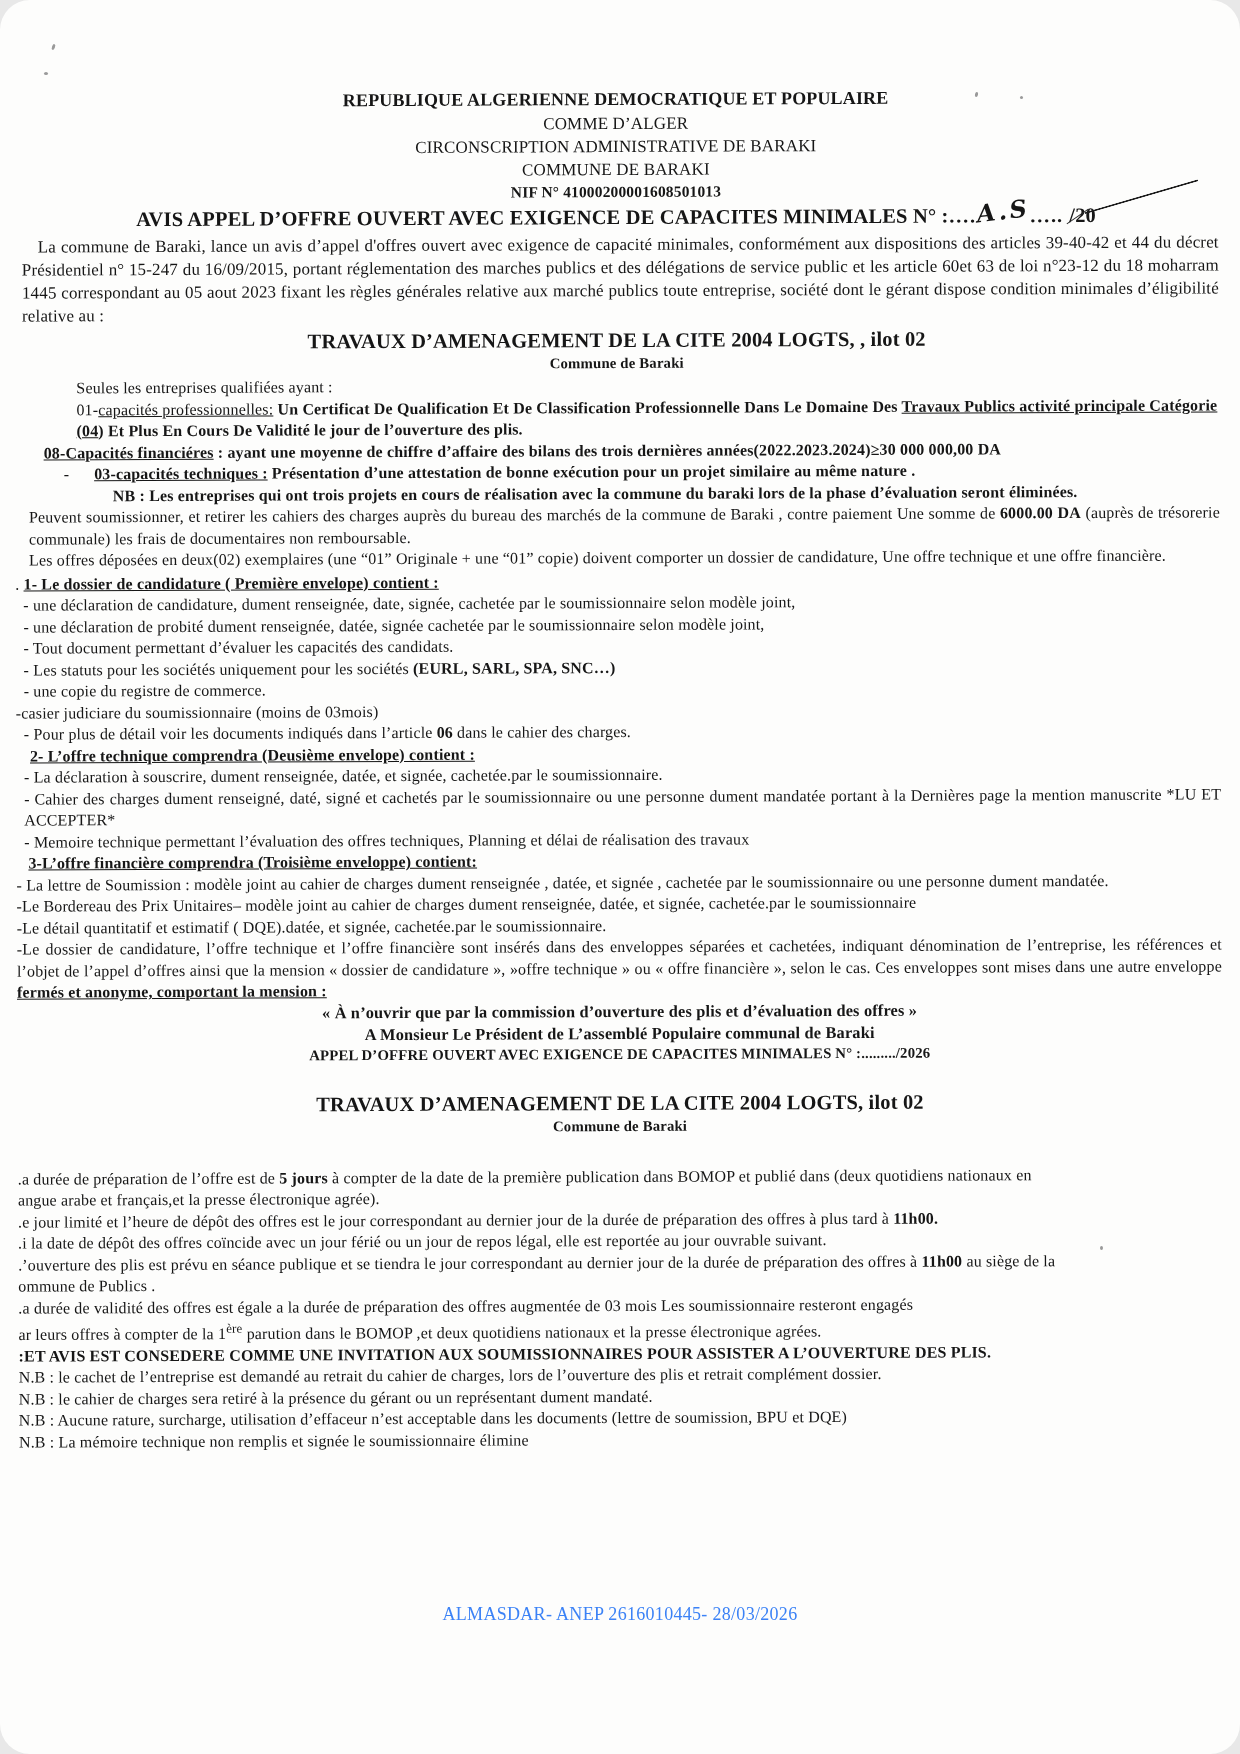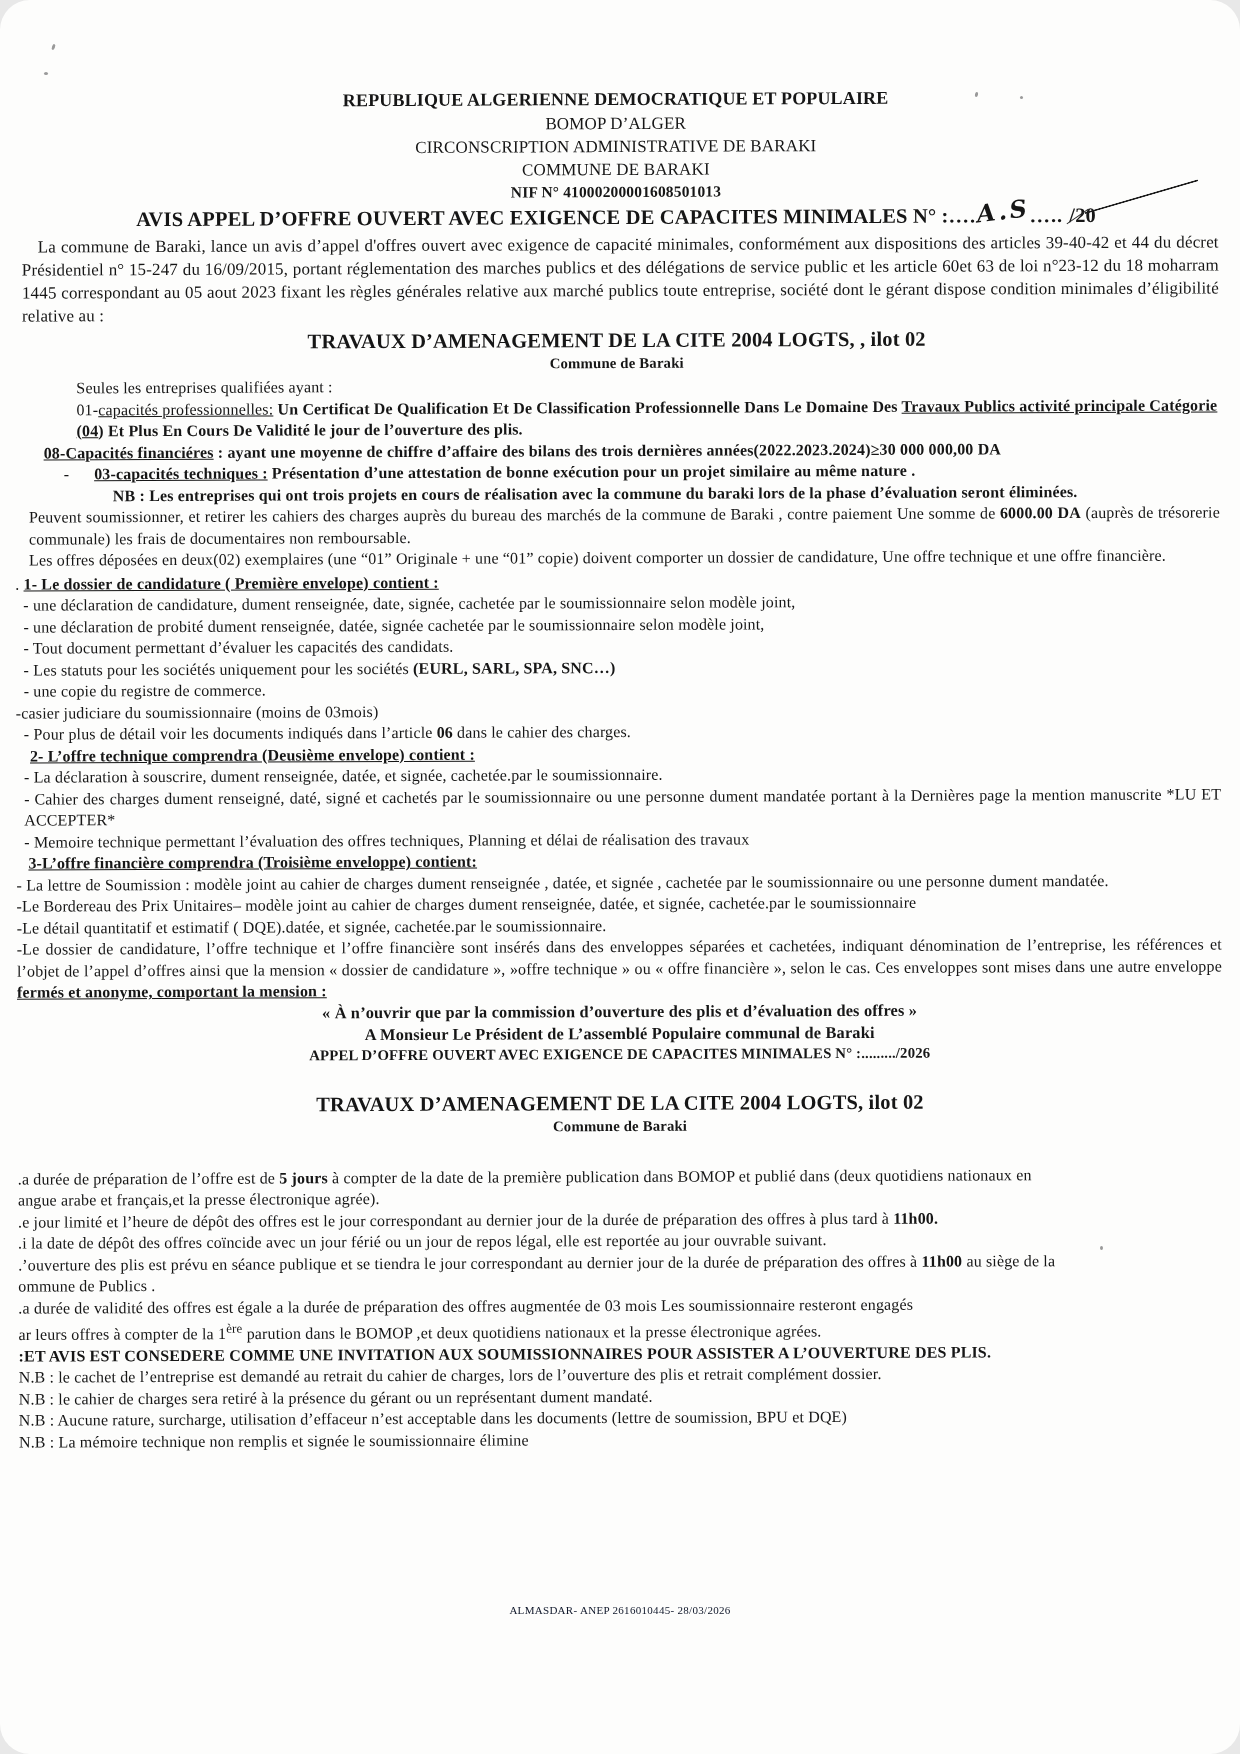--- a/index.html
+++ b/index.html
@@ -47,21 +47,21 @@
     position:absolute;right:18px;top:-4px;width:118px;height:0;
     border-top:2.4px solid #1c1c1c;transform:rotate(-16deg);
     border-radius:2px;
   }
   .pen-stroke2{
     position:absolute;right:128px;top:16px;width:26px;height:0;
     border-top:1.6px solid #2a2a2a;transform:rotate(-34deg);
   }
   .footer{
     position:absolute;left:0;top:1604px;width:1240px;text-align:center;
-    font-size:11px;letter-spacing:0.3px;color:#0f172a;
+    font-size:18px;letter-spacing:0.3px;color:#3b82f6;
   }
   
   .spk{position:absolute;background:#9a9a9a;border-radius:50%;}
   .spk1{left:52px;top:44px;width:3px;height:6px;transform:rotate(20deg)}
   .spk2{left:44px;top:72px;width:4px;height:3px}
   .spk3{left:975px;top:92px;width:3px;height:5px;transform:rotate(15deg)}
   .spk4{left:1020px;top:96px;width:3px;height:3px}
   .spk5{left:1100px;top:1246px;width:3px;height:4px}
 </style>
 </head>
@@ -70,21 +70,21 @@
 <div class="page">
   <span class="spk spk1"></span>
   <span class="spk spk2"></span>
   <span class="spk spk3"></span>
   <span class="spk spk4"></span>
   <span class="spk spk5"></span>
 
   <div class="content">
     <div>
         <div class="line c fsA"><span>REPUBLIQUE ALGERIENNE DEMOCRATIQUE ET POPULAIRE</span></div>
-        <div class="line c fsB"><span>BOMOP D’ALGER</span></div>
+        <div class="line c fsB"><span>COMME D’ALGER</span></div>
         <div class="line c fsB"><span>CIRCONSCRIPTION ADMINISTRATIVE DE BARAKI</span></div>
         <div class="line c fsB"><span>COMMUNE DE BARAKI</span></div>
         <div class="line c fsC"><span>NIF N° 41000200001608501013</span></div>
       </div>
 
     <div class="line c fsT rel">
       <span>AVIS APPEL D’OFFRE OUVERT AVEC EXIGENCE DE CAPACITES  MINIMALES N° :</span><span class="dots">….</span><span class="hand">A.S</span><span class="dots">….. </span><span>/20</span>
       <span class="pen-stroke"></span>
       <span class="pen-stroke2"></span>
     </div>

